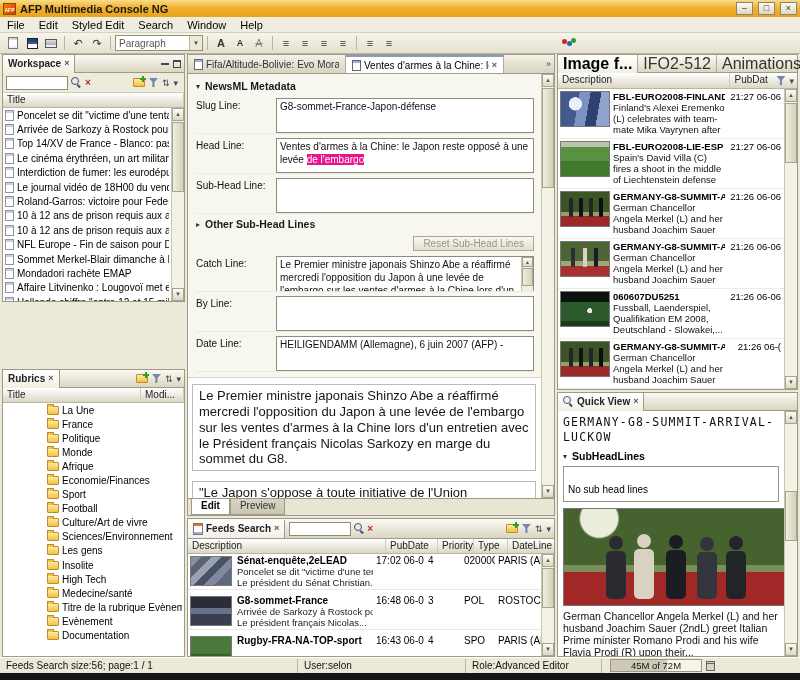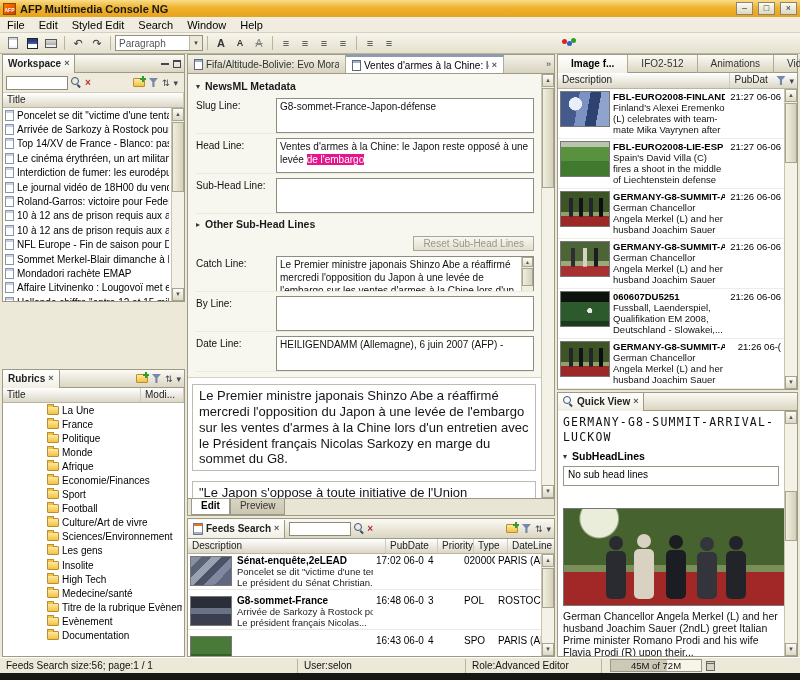--- a/index.html
+++ b/index.html
@@ -147,21 +147,21 @@
   .fthumb { width:42px; height:30px; margin:2px; }
   .ftext { overflow:hidden; padding-top:1px; }
   .ftitle { font-weight:bold; white-space:nowrap; overflow:hidden; }
   .fline { white-space:nowrap; overflow:hidden; color:#222; font-size:9.5px; }
   .fcell { padding:1px 3px; overflow:hidden; white-space:nowrap; flex:none; }
   .c-pub { width:52px; } .c-pri { width:36px; } .c-typ { width:34px; } .c-dat { width:46px; }
   .colf { flex:none; } .colgrow { flex:1; }
 
   
   #images { left:557px; top:54px; width:241px; height:336px; }
-  .itab { height:18px; display:flex; align-items:center; gap:3px; padding:0 13px; font-size:10px;
+  .itab { height:18px; display:flex; gap:3px; padding:0 5px; font-size:16px;
     border-right:1px solid #b0ac98; color:#333; white-space:nowrap; }
   .itab[data-active="true"] { background:linear-gradient(180deg,#ffffff,#f1efe4); font-weight:bold; color:#000; }
   #images .cols { top:18px; height:16px; }
   #images .ilist { position:absolute; left:0; right:13px; top:34px; bottom:0; background:#fff; overflow:hidden; }
   #images .vscroll { top:34px; }
   .irow { display:flex; gap:3px; height:50px; border-bottom:1px solid #efede2; padding:2px; overflow:hidden; }
   .ithumb { width:50px; height:36px; }
   .itext { flex:1; overflow:hidden; }
   .ititle { font-weight:bold; font-size:9.5px; white-space:nowrap; overflow:hidden; }
   .idesc { font-size:9.5px; line-height:11px; max-height:33px; overflow:hidden; color:#111; }
@@ -190,21 +190,21 @@
   [data-thumb="rugby"] { background-image:
     linear-gradient(180deg,#4a7a3a 0 60%,#35602a 60%); }
 
   
   #quickview { left:557px; top:392px; width:241px; height:265px; }
   .qv-content { position:absolute; left:0; right:13px; top:18px; bottom:0; background:#fff; overflow:hidden; padding:4px 5px; }
   #quickview .vscroll { top:18px; }
   .qv-title { font-family:"DejaVu Sans Mono","Liberation Mono",monospace; font-weight:normal;
     font-size:11.5px; letter-spacing:1.2px; line-height:15px; color:#111; margin-bottom:5px; }
   .qv-sub { display:flex; align-items:center; gap:5px; font-size:10.5px; font-weight:bold; margin:2px 0 4px; }
-  .qv-box { border:1px solid #9a9688; background:#fff; font-size:10px; padding:2px 4px; height:20px; margin-bottom:22px; }
+  .qv-box { border:1px solid #9a9688; background:#fff; font-size:10px; padding:17px 4px; height:20px; margin-bottom:6px; }
   .qv-photo { position:relative; width:222px; height:98px; border:1px solid #777; overflow:hidden; margin-bottom:4px;
     background:radial-gradient(circle at 16% 10%, #e9edd9 0 9%, transparent 10%),
                linear-gradient(180deg,#46622e 0 58%,#7a8e5a 58% 66%,#a22828 66%); }
   .qv-caption { font-size:10.5px; line-height:12px; color:#111; }
 
   
   .statusbar { position:absolute; left:0; top:657px; width:800px; height:16px; background:#ece9d8;
     border-top:1px solid #fff; display:flex; align-items:center; font-size:10px; color:#111; }
   .sseg { padding:0 6px; height:14px; line-height:14px; border-right:1px solid #b9b5a1; overflow:hidden; white-space:nowrap; }
   .mem { position:relative; width:92px; height:13px; border:1px solid #9a9688; background:#f7f5ea; margin-left:8px; flex:none; }
@@ -641,20 +641,25 @@
           </div>
           <div class="fcell c-pub">16:48 06-0</div>
           <div class="fcell c-pri">3</div>
           <div class="fcell c-typ">POL</div>
           <div class="fcell c-dat">ROSTOCK</div>
         </div>
 
         <div class="frow">
           <div class="fdesc">
             <div class="thumb fthumb" data-thumb="rugby"></div>
+            <div class="ftext">
+              <div class="ftitle">Rugby-FRA-NA-TOP-sport</div>
+              <div class="fline"></div>
+              <div class="fline"></div>
+            </div>
           </div>
           <div class="fcell c-pub">16:43 06-0</div>
           <div class="fcell c-pri">4</div>
           <div class="fcell c-typ">SPO</div>
           <div class="fcell c-dat">PARIS (AFI</div>
         </div>
       </div>
     <div class="vscroll">
       <div class="sarr up">▲</div>
       <div class="sthumb" style="top:14px;height:40px"></div>

